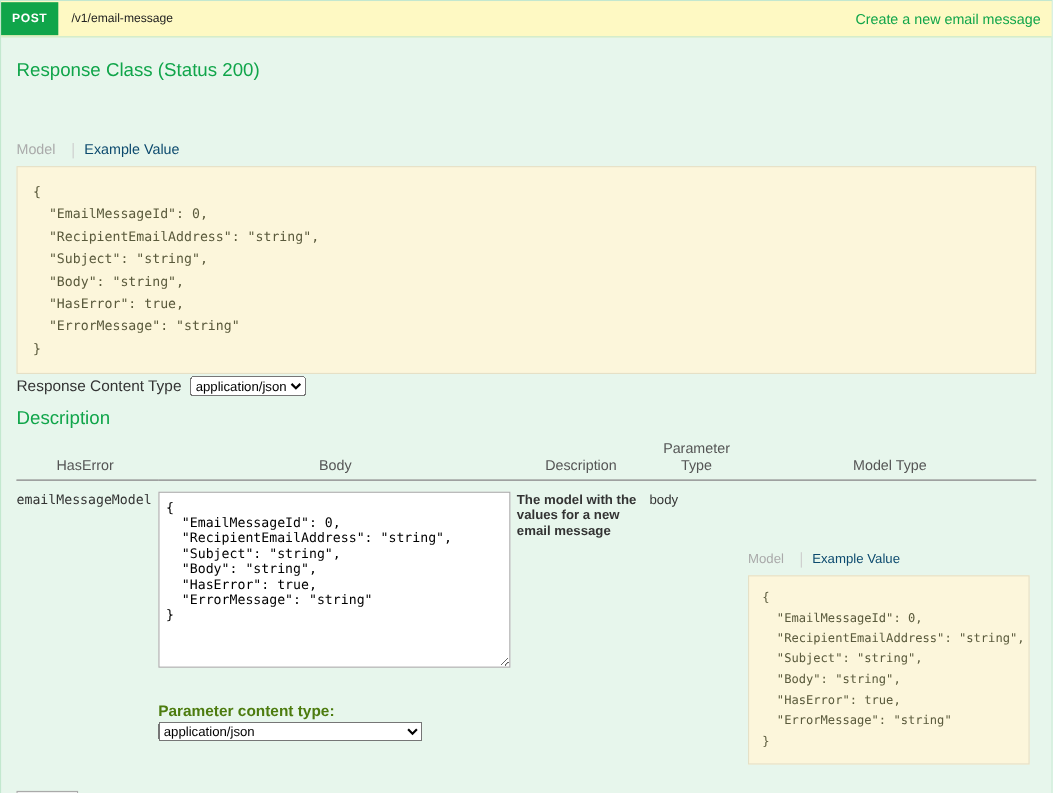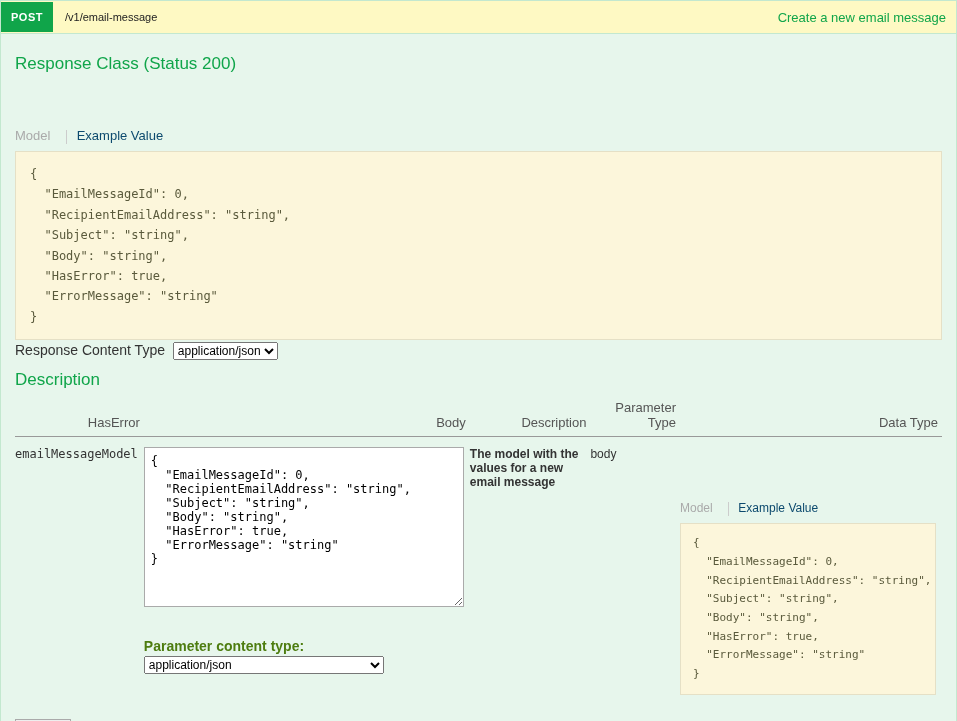--- a/index.html
+++ b/index.html
@@ -97,21 +97,21 @@
   select.ct {
     font-size: 12px;
     margin-left: 4px;
   }
   table.params {
     width: 100%;
     border-collapse: collapse;
     margin-top: 4px;
   }
   table.params th {
-    text-align: right;
+    text-align: center;
     font-weight: 400;
     color: #555;
     font-size: 13px;
     padding: 6px 4px 6px 0;
     border-bottom: 1px solid #999;
     vertical-align: bottom;
   }
   table.params td {
     padding: 10px 6px 10px 0;
     vertical-align: top;
@@ -217,21 +217,21 @@
 
     <div class="section-title">Description</div>
 
     <table class="params">
       <thead>
         <tr>
           <th>HasError</th>
           <th>Body</th>
           <th>Description</th>
           <th>Parameter Type</th>
-          <th>Data Type</th>
+          <th>Model Type</th>
         </tr>
       </thead>
       <tbody>
         <tr>
           <td class="param-name">emailMessageModel</td>
           <td>
             <textarea class="param-value" style="">{
   "EmailMessageId": 0,
   "RecipientEmailAddress": "string",
   "Subject": "string",

